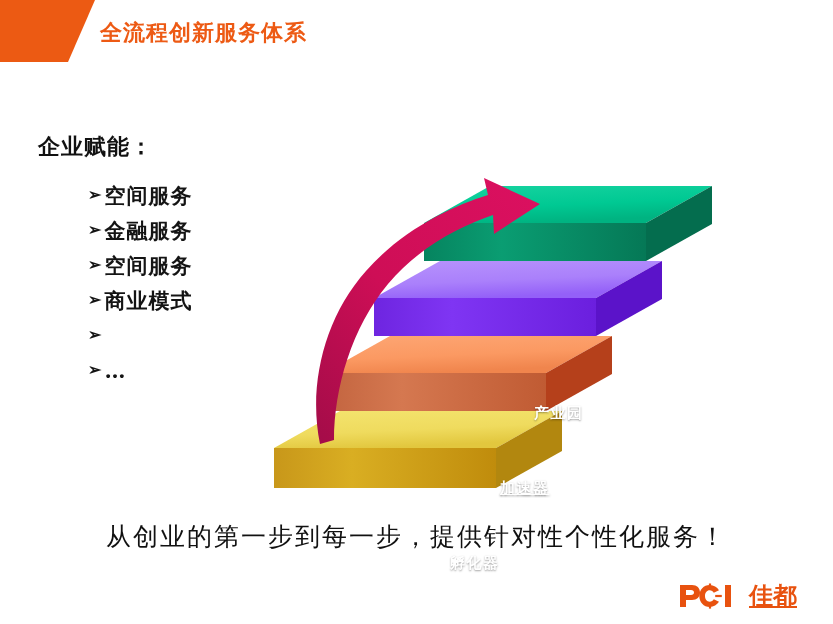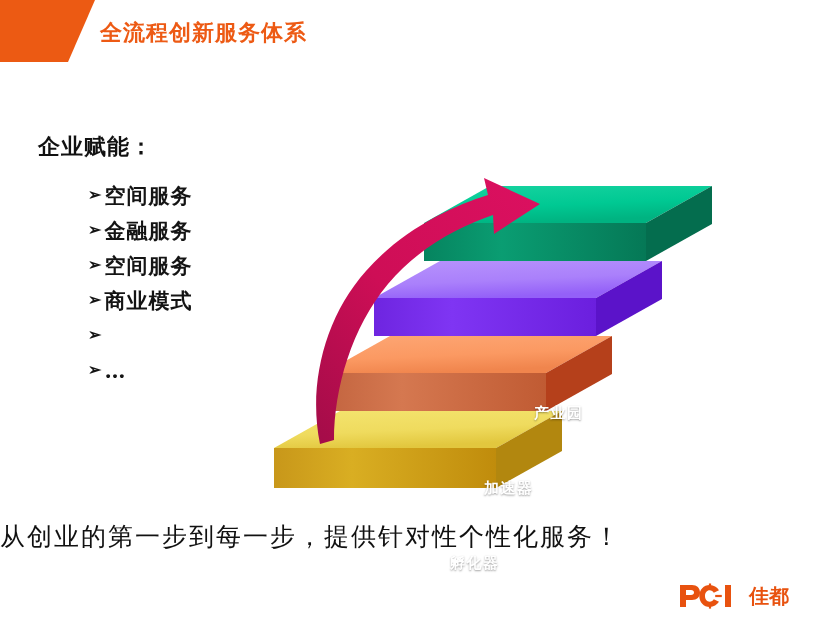--- a/index.html
+++ b/index.html
@@ -114,20 +114,21 @@
     white-space: nowrap;
     pointer-events: none;
   }
 
   
   .caption {
     position: absolute;
     left: 0;
     top: 520px;
     width: 833px;
+    text-align: center;
     font-family: Liberation Mono, monospace;
     font-size: 25px;
     color: #111111;
     letter-spacing: 2px;
     white-space: nowrap;
   }
 
   
   .logo {
     position: absolute;
@@ -135,25 +136,26 @@
     top: 580px;
     width: 135px;
     height: 32px;
     display: flex;
     align-items: center;
   }
   .logo-mark { display: block; }
   .logo-cn {
     font-family: "DejaVu Sans", "Liberation Sans", sans-serif;
     font-weight: bold;
-    font-size: 20px;
+    font-size: 24px;
     color: #E8520F;
     letter-spacing: 0px;
     margin-left: 5px;
     line-height: 1;
+    text-decoration: underline;
   }
 </style>
 </head>
 <body>
 
 <div id="slide">
 
   <div class="header-band">
     <svg class="header-shape" width="110" height="62" viewBox="0 0 110 62">
       <polygon points="0,0 95,0 68,62 0,62" fill="#EC5A13"></polygon>
@@ -279,21 +281,21 @@
                  L 278,36
                  L 232,66
                  L 231,47
                  C 198,58 156,80 126,116
                  C 90,159 72,220 72,272
                  Z" fill="url(#gArrow)"></path>
       </g>
     </svg>
 
     <div class="slab-label" style="left:272px; top:236px;">产业园</div>
-    <div class="slab-label" style="left:222px; top:311px;">加速器</div>
+    <div class="slab-label" style="left:238px; top:311px;text-decoration:underline;">加速器</div>
     <div class="slab-label" style="left:188px; top:386px;font-family:Liberation Mono, monospace;">孵化器</div>
 
   </div>
 
   <div class="caption">从创业的第一步到每一步，提供针对性个性化服务！</div>
 
   <div class="logo">
     <svg class="logo-mark" width="66" height="26" viewBox="0 0 66 26">
 
       <path d="M2,2 L2,24 L8,24 L8,17 L14,17 C19,17 22,14 22,9.5 C22,5 19,2 14,2 Z

